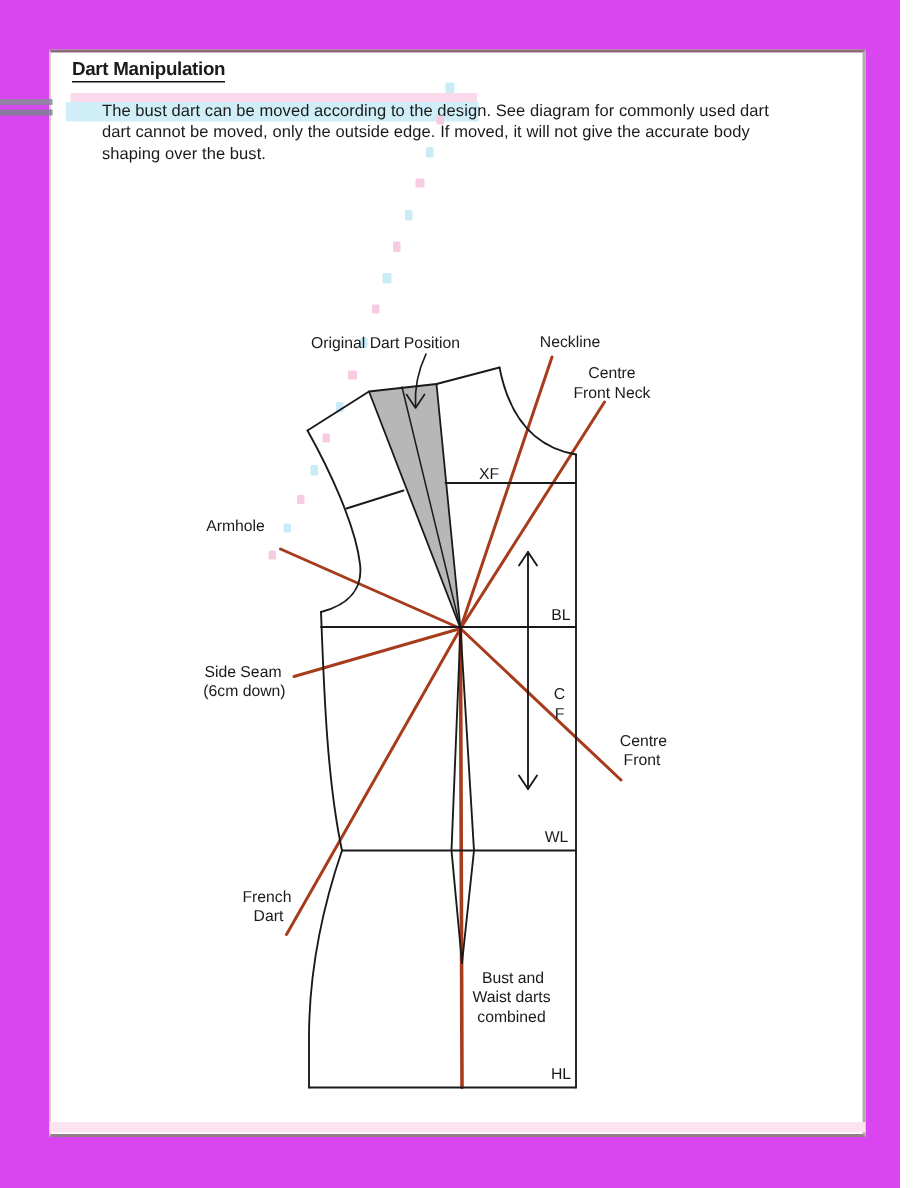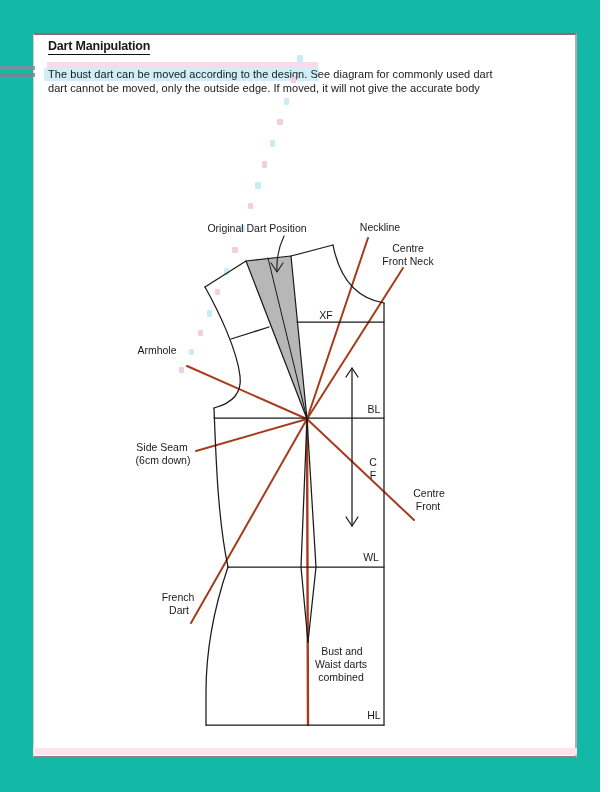--- a/index.html
+++ b/index.html
@@ -1,19 +1,19 @@
 <!DOCTYPE html>
 <html><head>
 <meta charset="utf-8">
 <style>
   html,body{margin:0;padding:0;}
   .canvas{
     position:relative;
     width:600px;height:792px;
-    background:#14b8a6;
+    background:#d946ef;
     overflow:hidden;
     font-family:"Liberation Sans", sans-serif;
     color:#1a1a1a;
   }
   .page{
     position:absolute;
     left:33px;top:33px;
     width:544px;height:725px;
     background:#ffffff;
     border-top:2px solid #8e6a7b;
@@ -44,21 +44,21 @@
     padding-bottom:1px;
     white-space:pre;
   }
   .intro{
     position:absolute;
     left:48px;top:67px;
     font-size:11px;
     line-height:14.4px;
     letter-spacing:0.05px;
   }
-  .intro div{white-space:pre;}
+  .intro div{white-space:pre;margin-left:20px;}
   .hl{position:absolute;}
   .hl-pink{left:47px;top:62px;width:271px;height:6px;background:#F9D9EA;}
   .hl-cyan{left:44px;top:68px;width:275px;height:13px;background:#CFEEF7;}
   .diagram{
     position:absolute;left:0;top:0;
     width:612px;height:792px;
   }
   .diagram text{
     font-family:"Liberation Sans", sans-serif;
     font-size:10.5px;
@@ -79,20 +79,21 @@
   <div class="border-mark" style="top:66px;"></div>
   <div class="border-mark" style="top:73px;background:#7d8390;"></div>
 
   <div class="hl hl-pink"></div>
   <div class="hl hl-cyan"></div>
 
   <div class="doc-title">Dart Manipulation</div>
   <div class="intro">
     <div>The bust dart can be moved according to the design. See diagram for commonly used dart</div>
     <div>dart cannot be moved, only the outside edge. If moved, it will not give the accurate body</div>
+    <div>shaping over the bust.</div>
   </div>
 
   <div class="speck sp-c" style="left:297px;top:55px;width:6px;height:7px;"></div>
   <div class="speck sp-p" style="left:291px;top:77px;width:5px;height:6px;"></div>
   <div class="speck sp-c" style="left:284px;top:98px;width:5px;height:7px;"></div>
   <div class="speck sp-p" style="left:277px;top:119px;width:6px;height:6px;"></div>
   <div class="speck sp-c" style="left:270px;top:140px;width:5px;height:7px;"></div>
   <div class="speck sp-p" style="left:262px;top:161px;width:5px;height:7px;"></div>
   <div class="speck sp-c" style="left:255px;top:182px;width:6px;height:7px;"></div>
   <div class="speck sp-p" style="left:248px;top:203px;width:5px;height:6px;"></div>

